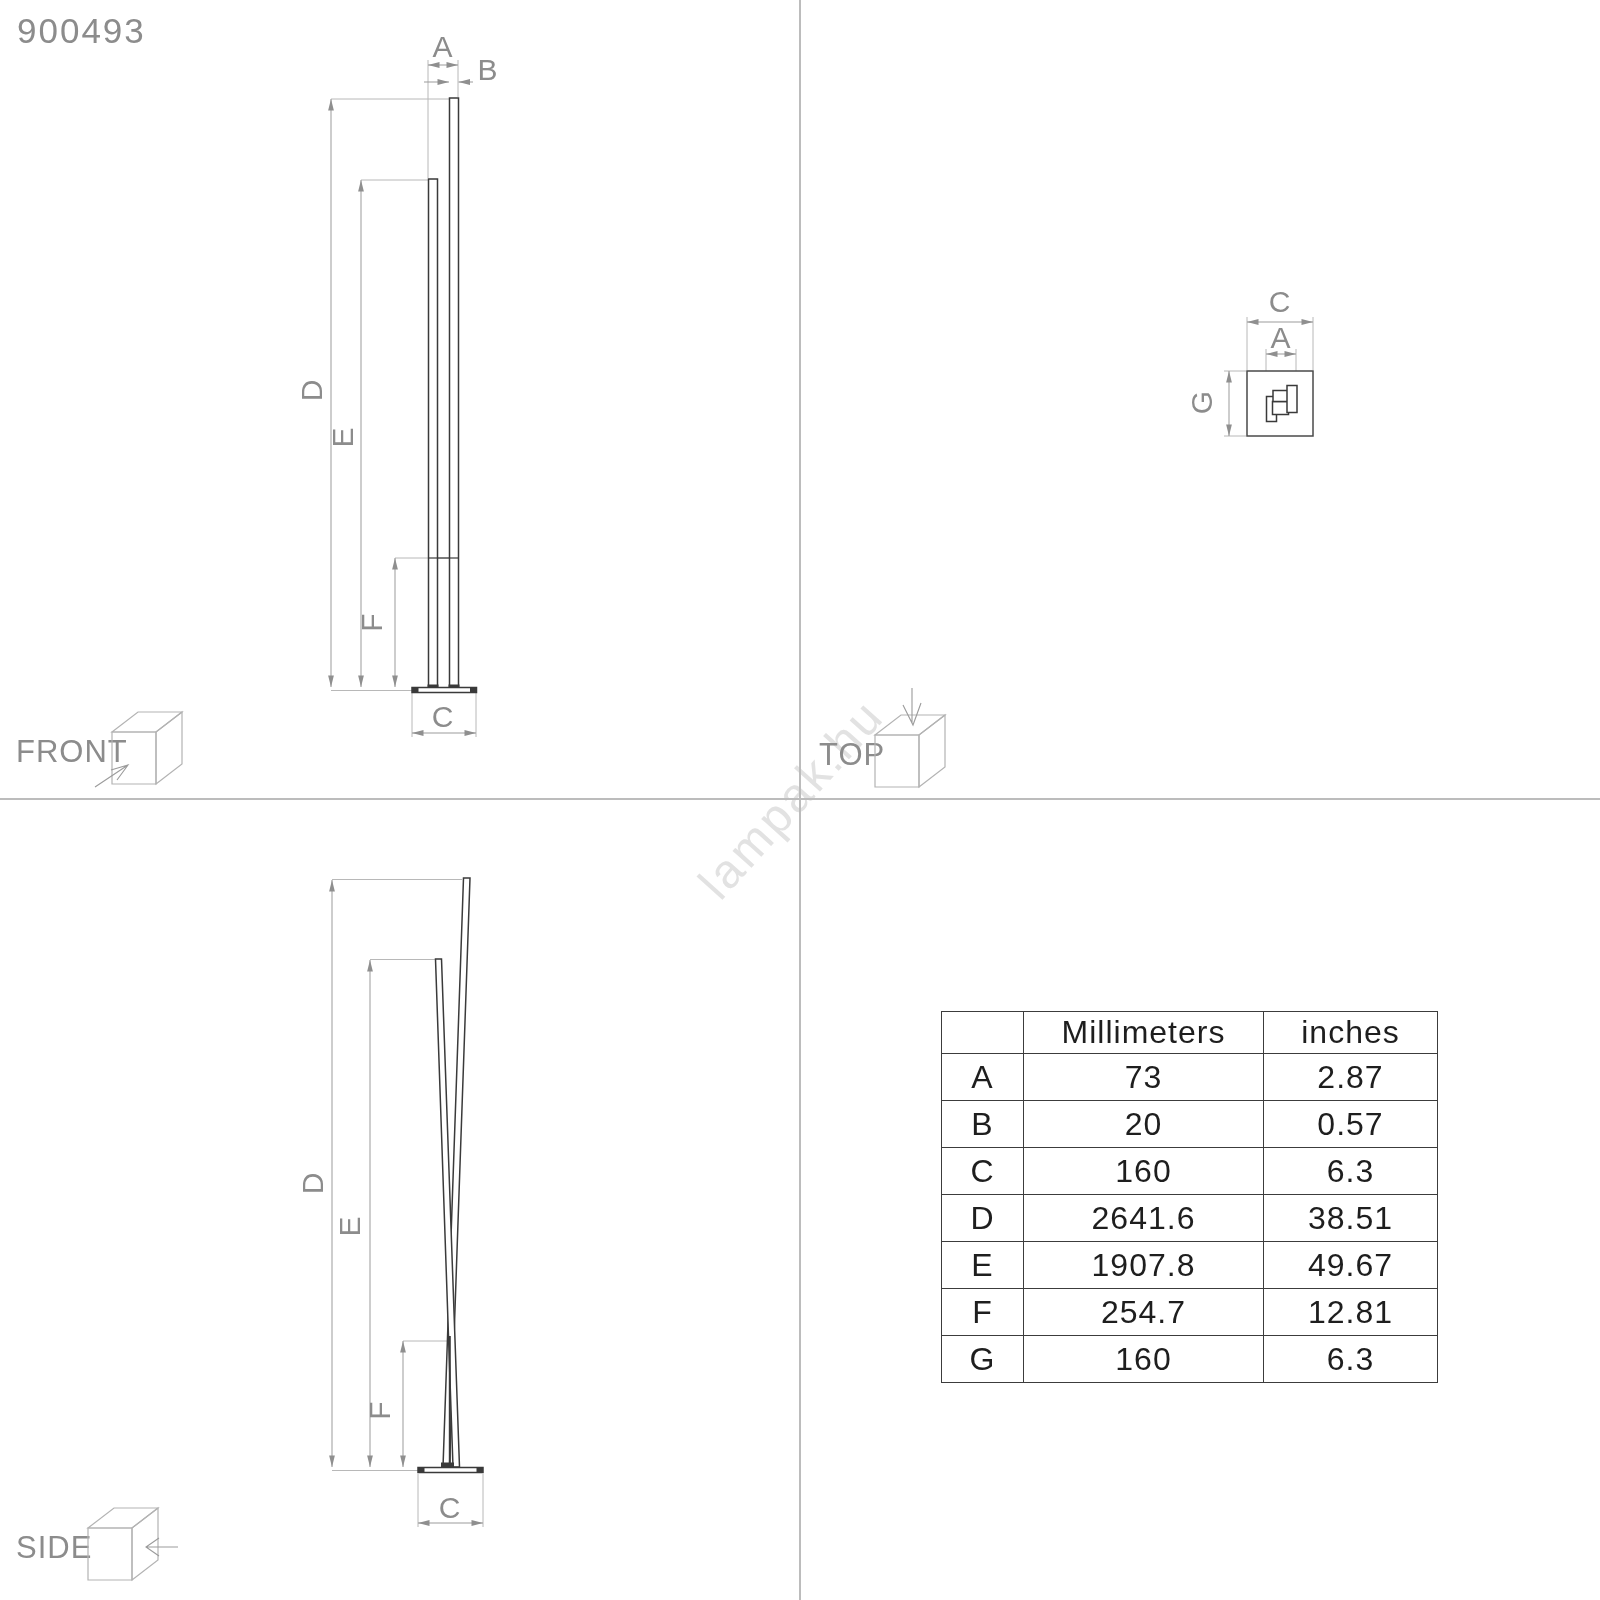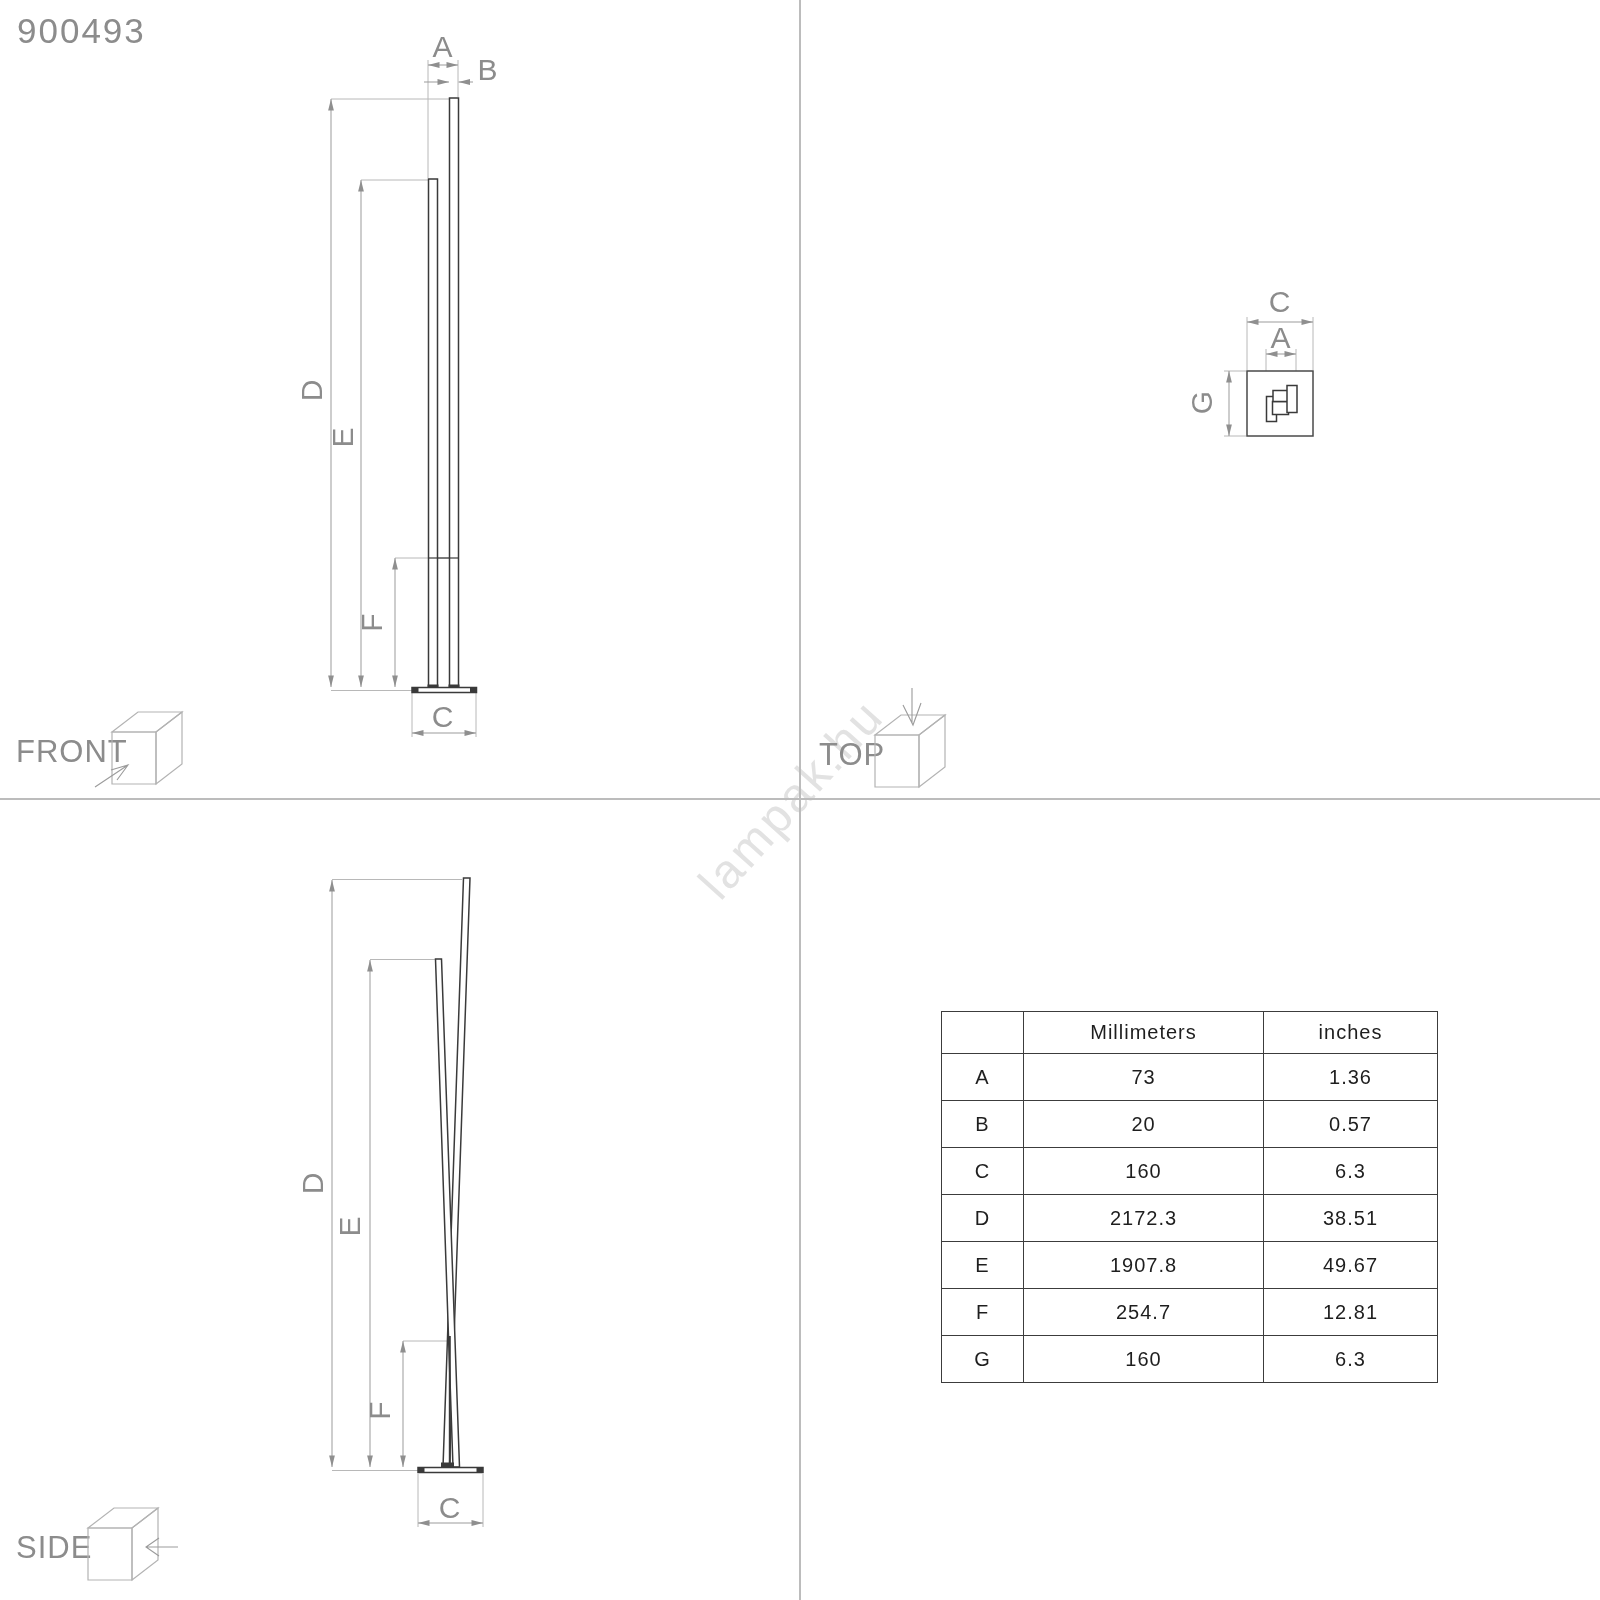--- a/index.html
+++ b/index.html
@@ -23,21 +23,21 @@
   .viewlbl{font-size:31px;fill:#8c8c8c;letter-spacing:1px;}
   .dim{stroke:#9b9b9b;stroke-width:1;fill:none;}
   .ext{stroke:#b8b8b8;stroke-width:1;fill:none;}
   .dark{stroke:#3a3a3a;stroke-width:1.5;fill:#fff;}
   .darkline{stroke:#3a3a3a;stroke-width:1.2;fill:none;}
   .darkfill{fill:#3a3a3a;stroke:none;}
   .cube{stroke:#b3b3b3;stroke-width:1.2;fill:none;}
   .cubearrow{stroke:#9b9b9b;stroke-width:1.1;fill:none;}
   #dim-table{
     position:absolute;left:941px;top:1011px;border-collapse:collapse;
-    font-size:20px;color:#1e1e1e;letter-spacing:1px;text-align:center;
+    font-size:32px;color:#1e1e1e;letter-spacing:1px;text-align:center;
   }
   #dim-table td,#dim-table th{
     border:1.5px solid #3c3c3c;font-weight:normal;padding:0;
   }
   #dim-table th{height:41px;}
   #dim-table td{height:46px;}
 </style>
 </head>
 <body>
 
@@ -177,35 +177,35 @@
     </colgroup>
     <tbody>
         <tr>
       <th></th>
       <th>Millimeters</th>
       <th>inches</th>
     </tr>
     <tr>
       <td>A</td>
       <td>73</td>
-      <td>1.36</td>
+      <td>2.87</td>
     </tr>
     <tr>
       <td>B</td>
       <td>20</td>
       <td>0.57</td>
     </tr>
     <tr>
       <td>C</td>
       <td>160</td>
       <td>6.3</td>
     </tr>
     <tr>
       <td>D</td>
-      <td>2172.3</td>
+      <td>2641.6</td>
       <td>38.51</td>
     </tr>
     <tr>
       <td>E</td>
       <td>1907.8</td>
       <td>49.67</td>
     </tr>
     <tr>
       <td>F</td>
       <td>254.7</td>

